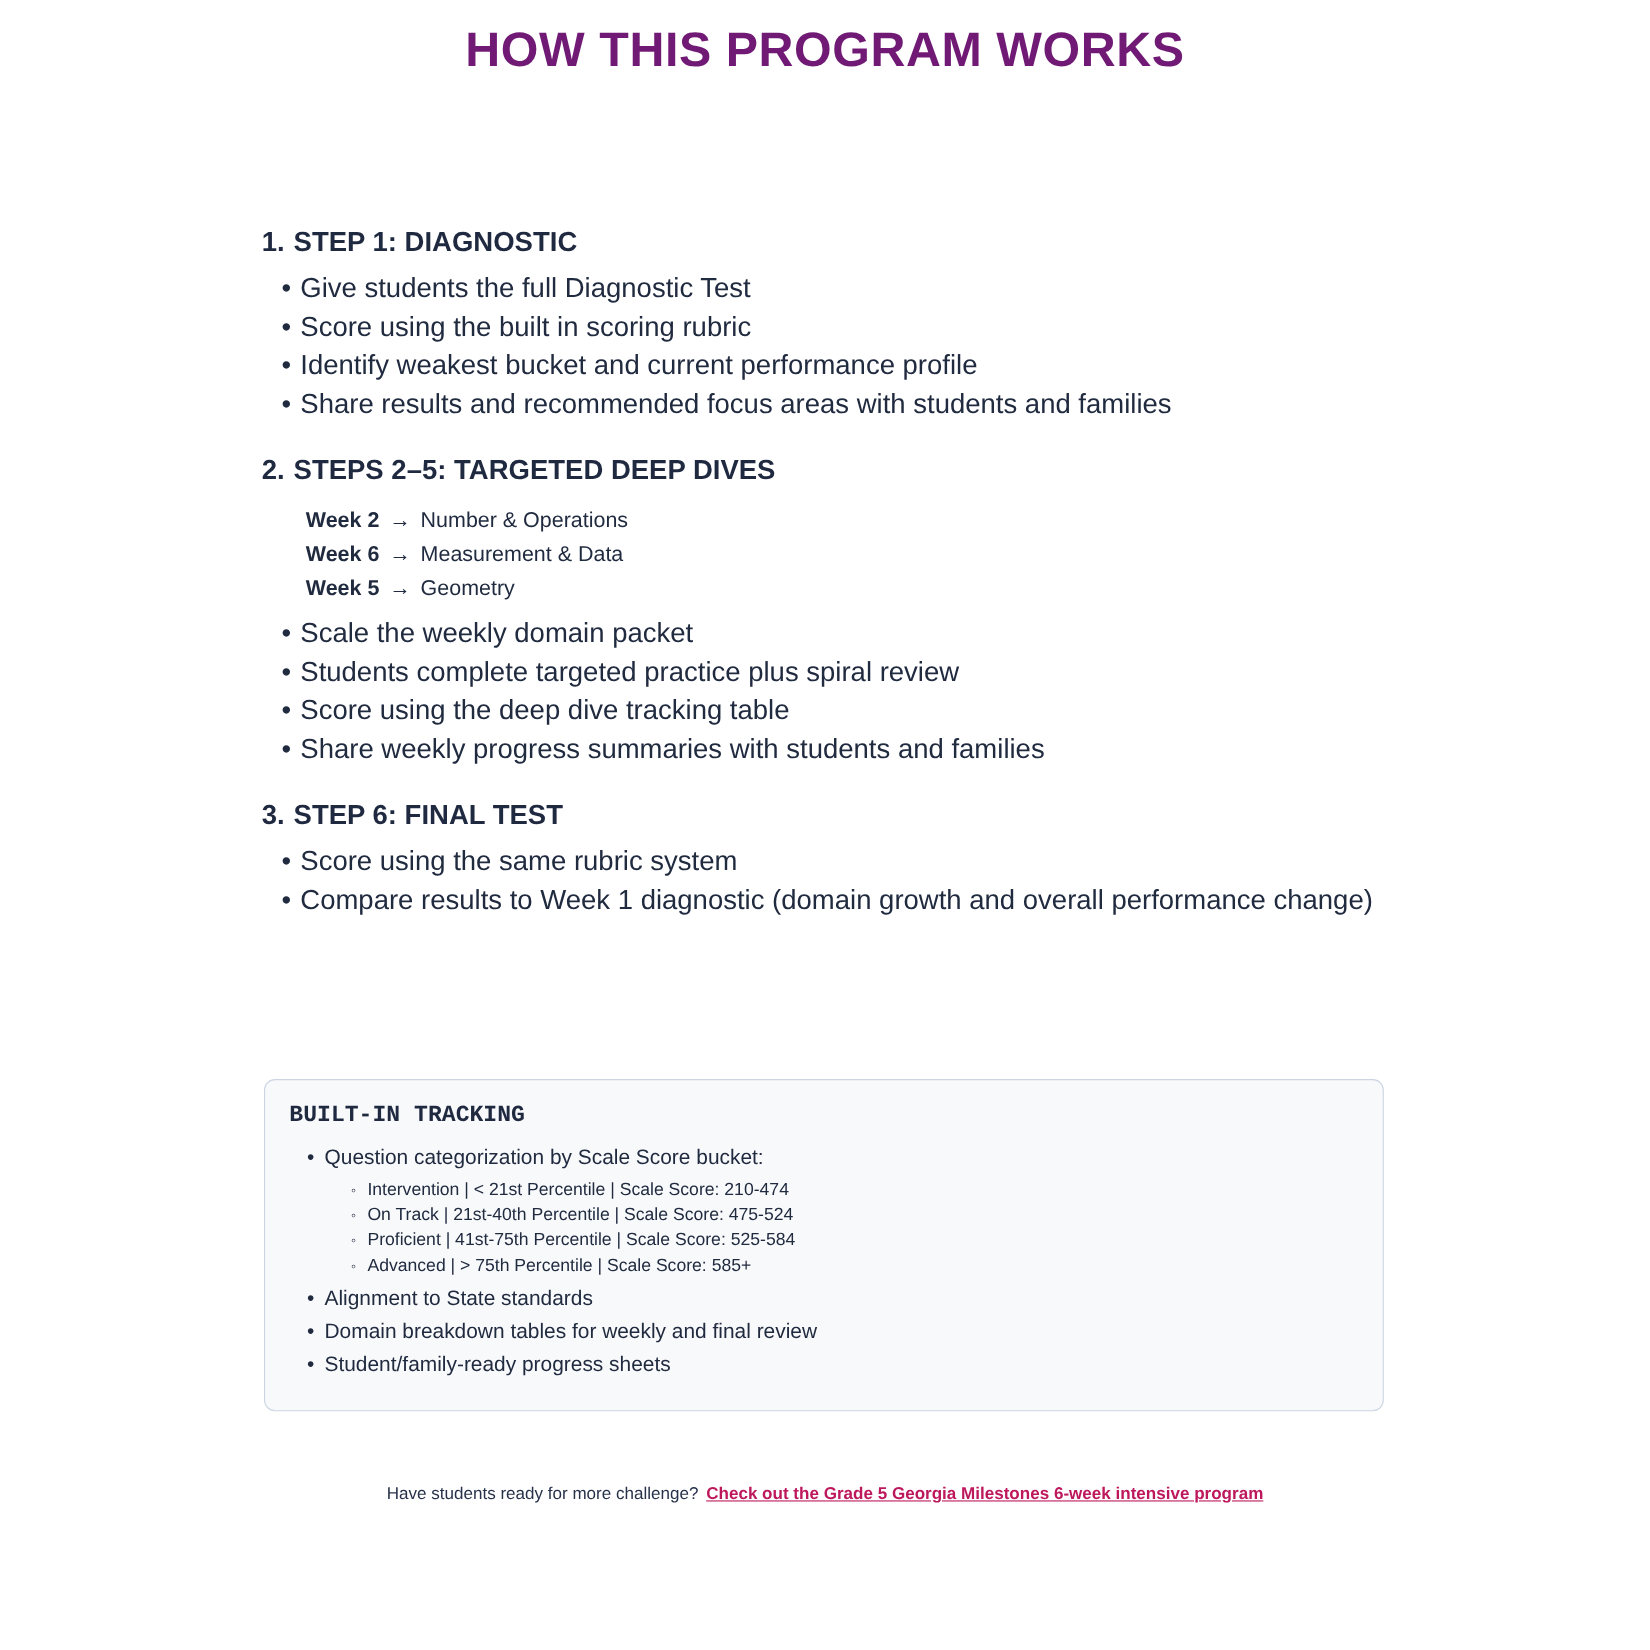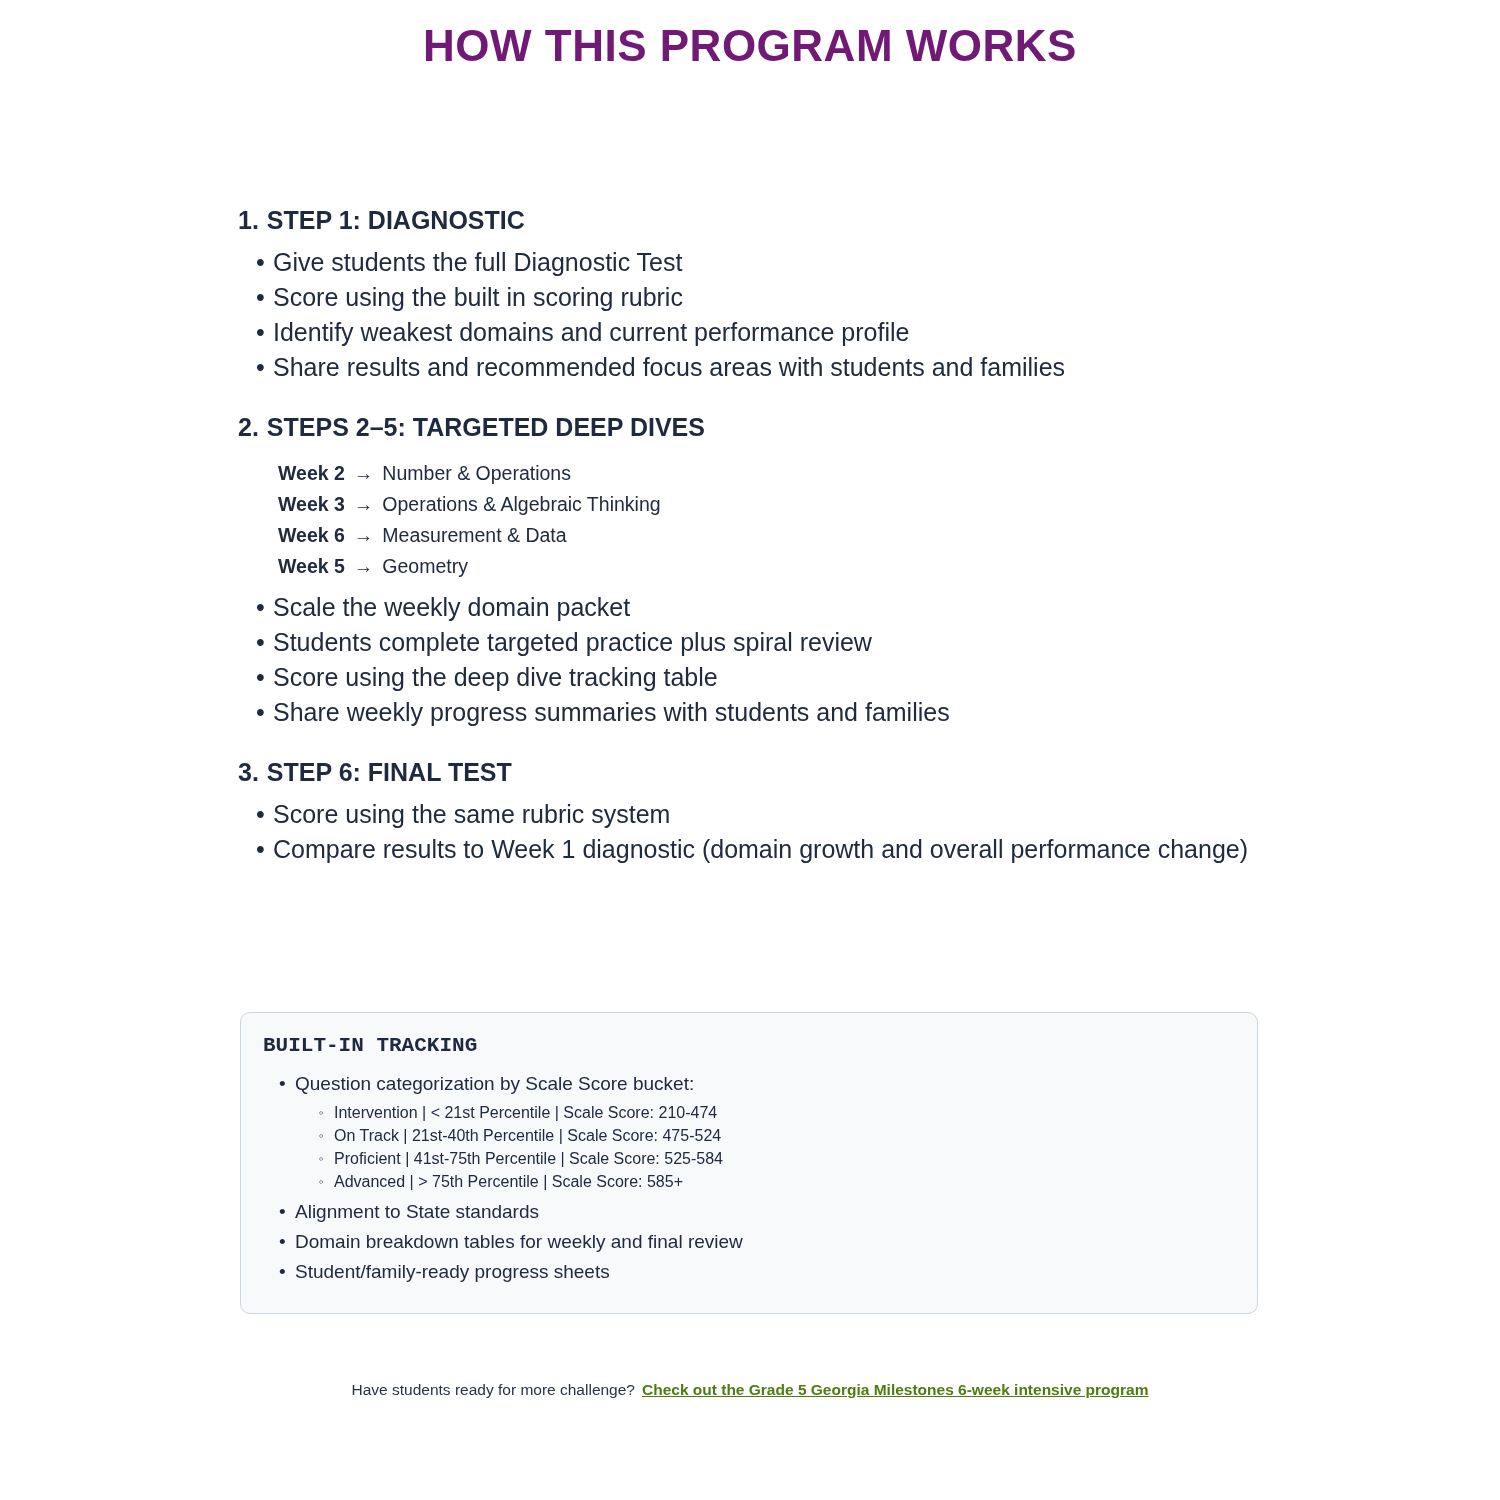--- a/index.html
+++ b/index.html
@@ -121,21 +121,21 @@
     line-height: 23px;
   }
   .footer {
     margin-top: 66px;
     text-align: center;
     font-size: 15.5px;
     line-height: 20px;
     color: #27324a;
   }
   .footer a.footer-link {
-    color: #4d7c0f;
+    color: #be185d;
     font-weight: bold;
     text-decoration: underline;
     margin-left: 7px;
     cursor: pointer;
   }
 </style>
 </head>
 <body>
 
 <div class="page">
@@ -144,35 +144,32 @@
 
   <div class="content">
 
     <section class="s1">
       <h2 class="sec-heading">
         <span class="num">1.</span><span>STEP 1: DIAGNOSTIC</span>
       </h2>
       <ul class="bullets">
         <li>Give students the full Diagnostic Test</li>
         <li>Score using the built in scoring rubric</li>
-        <li>Identify weakest domains and current performance profile</li>
+        <li>Identify weakest bucket and current performance profile</li>
         <li>Share results and recommended focus areas with students and families</li>
       </ul>
     </section>
 
     <section class="s2">
       <h2 class="sec-heading">
         <span class="num">2.</span><span>STEPS 2–5: TARGETED DEEP DIVES</span>
       </h2>
       <div class="weeks">
         <div class="week-line">
           <span class="wk">Week 2</span><span class="arrow">→</span><span>Number &amp; Operations</span>
-        </div>
-        <div class="week-line">
-          <span class="wk">Week 3</span><span class="arrow">→</span><span>Operations &amp; Algebraic Thinking</span>
         </div>
         <div class="week-line">
           <span class="wk">Week 6</span><span class="arrow">→</span><span>Measurement &amp; Data</span>
         </div>
         <div class="week-line">
           <span class="wk">Week 5</span><span class="arrow">→</span><span>Geometry</span>
         </div>
       </div>
       <ul class="bullets">
         <li>Scale the weekly domain packet</li>

